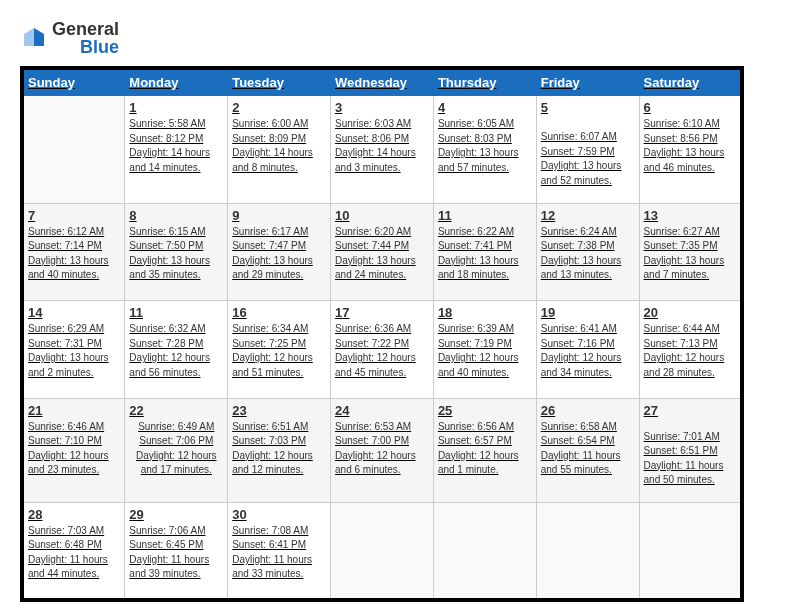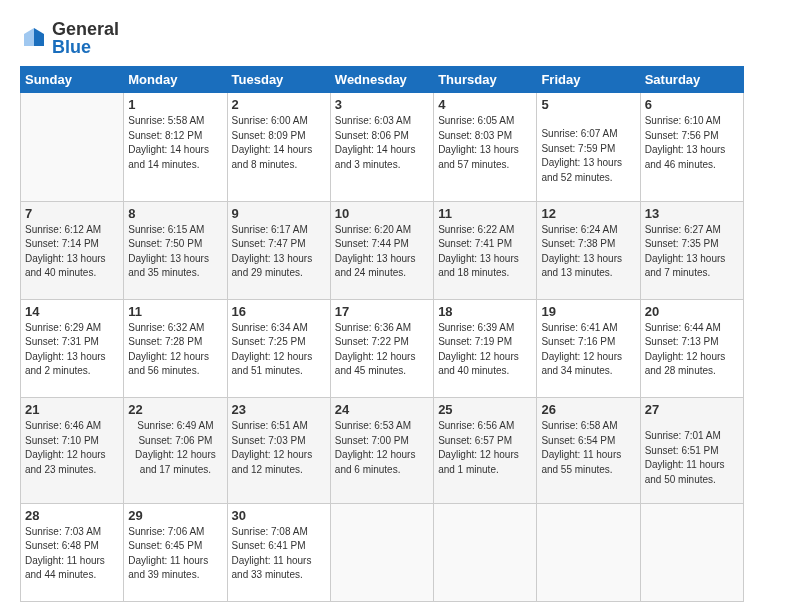--- a/index.html
+++ b/index.html
@@ -36,44 +36,46 @@
     }
     .logo-general {
       font-size: 18px;
       font-weight: bold;
       color: #333;
     }
     .logo-blue {
       font-size: 18px;
       font-weight: bold;
       color: #1a6ebd;
+      text-align: right;
     }
     .logo-icon {
       width: 28px;
       height: 28px;
     }
     .title-block {
       text-align: right;
     }
     .month-title {
       font-size: 36px;
       font-weight: bold;
       color: #333;
       line-height: 1.1;
     }
     .subtitle {
       font-size: 15px;
       color: #555;
     }
     .calendar {
       flex: 1;
-      border: 1px solid #000000;
+      border: 4px solid #000000;
       border-collapse: collapse;
       width: 100%;
       table-layout: fixed;
+      text-decoration: underline;
     }
     .calendar th {
       background: #1a6ebd;
       color: #fff;
       font-size: 13px;
       padding: 5px 4px;
       text-align: left;
       border: 1px solid #1a6ebd;
     }
     .calendar td {
@@ -168,21 +170,21 @@
           <td>
             <span class="day-number">5</span>
             <div class="cell-info" style="white-space: pre-line; margin-top: 15px;">Sunrise: 6:07 AM
 Sunset: 7:59 PM
 Daylight: 13 hours
 and 52 minutes.</div>
           </td>
           <td>
             <span class="day-number">6</span>
             <div class="cell-info" style="white-space: pre-line;">Sunrise: 6:10 AM
-Sunset: 7:56 PM
+Sunset: 8:56 PM
 Daylight: 13 hours
 and 46 minutes.</div>
           </td>
         </tr>
         <tr class="week-row">
           <td>
             <span class="day-number">7</span>
             <div class="cell-info" style="white-space: pre-line;">Sunrise: 6:12 AM
 Sunset: 7:14 PM
 Daylight: 13 hours

